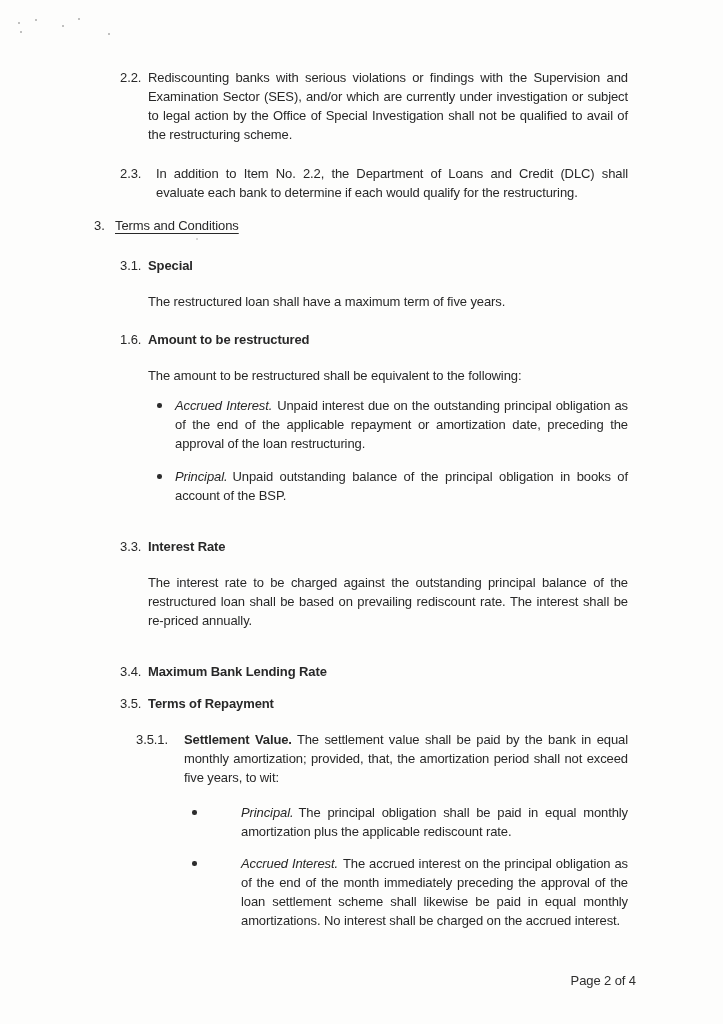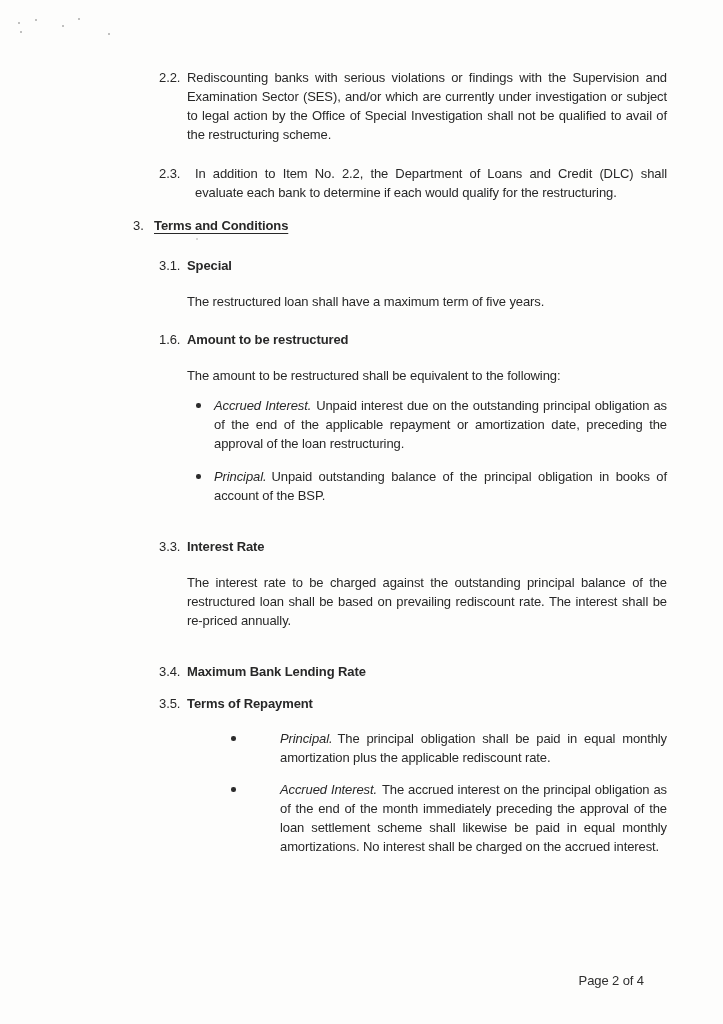--- a/index.html
+++ b/index.html
@@ -6,21 +6,21 @@
   html,body { width:723px; }
   body{
     width:723px; height:1024px; overflow:hidden;
     background:#ffffff;
     font-family:"Liberation Sans","DejaVu Sans",sans-serif;
     color:#282828;
     font-size:13px; line-height:19px; letter-spacing:-0.1px;
   }
   .page{
     position:relative; width:723px; height:1024px;
-    background:#fdfdfc; padding-top:68px;padding-left:39px;
+    background:#fdfdfc; padding-top:68px;
   }
   
   .speck{ position:absolute; width:2px; height:2px; border-radius:50%;
           background:#6a6a6a; opacity:.55; }
   .sp1{left:18px; top:22px;} .sp2{left:35px; top:19px;}
   .sp3{left:62px; top:25px;} .sp4{left:20px; top:31px;}
   .sp5{left:78px; top:18px;} .sp6{left:108px; top:33px;}
   .sp7{left:196px; top:238px; opacity:.35;}
 
   .row{ display:flex; align-items:flex-start; }
@@ -32,21 +32,21 @@
   
   .l2{ margin-left:120px; width:508px; }
   .l2 .num{ width:28px; }
   .l2 p{ width:480px; }
   .l2 + .l2{ margin-top:20px;gap:8px; }
 
   
   .sec{ margin-left:94px; margin-top:14px; width:534px; }
   .sec .num{ width:21px; }
   .sec .sec-title{
-    font-weight:bold;
+    font-weight:normal;
     text-decoration:underline;
     text-underline-offset:3px;
     text-decoration-thickness:1.4px;
   }
 
   
   .sub{ margin-left:120px; width:508px; }
   .sub .num{ width:28px; }
   .sub .sub-title{ font-weight:bold; }
   .mt21{margin-top:21px;} .mt19{margin-top:19px;} .mt17{margin-top:17px;}
@@ -71,21 +71,21 @@
   ul.b2{ list-style:none; margin-left:184px; width:444px; }
   ul.b2 li{ display:flex;gap:28px; }
   ul.b2 li + li{ margin-top:13px; }
   ul.b2 .dot-cell{ flex:0 0 29px; padding-left:8px; }
   ul.b2 p{ width:415px; }
 
   .dot{ display:block; width:4.5px; height:4.5px; border-radius:50%;
         background:#2c2c2c; margin-top:7px; }
 
   .footer{
-    position:absolute; top:971px; left:16px; width:628px;
+    position:absolute; top:971px; left:8px; width:628px;
     text-align:right; color:#2e2e2e;
   }
 </style>
 </head>
 <body>
 
 <div class="page">
 
   <span class="speck sp1"></span>
   <span class="speck sp2"></span>
@@ -148,20 +148,24 @@
     <div class="row sub mt15">
       <span class="num">3.4.</span>
       <span class="sub-title">Maximum Bank Lending Rate</span>
     </div>
 
     <div class="row sub mt13">
       <span class="num">3.5.</span>
       <span class="sub-title">Terms of Repayment</span>
     </div>
 
+    <div class="row l3 mt17">
+      <span class="num">3.5.1.</span>
+      <p class="just"><span class="lead-b">Settlement Value.</span><span>The settlement value shall be paid by the bank in equal monthly amortization; provided, that, the amortization period shall not exceed five years, to wit:</span></p>
+    </div>
 
     <ul class="b2 mt16">
       <li>
         <span class="dot-cell">
             <span class="dot"></span>
           </span>
         <p class="just"><span class="lead-i">Principal.</span><span>The principal obligation shall be paid in equal monthly amortization plus the applicable rediscount rate.</span></p>
       </li>
       <li>
         <span class="dot-cell">

